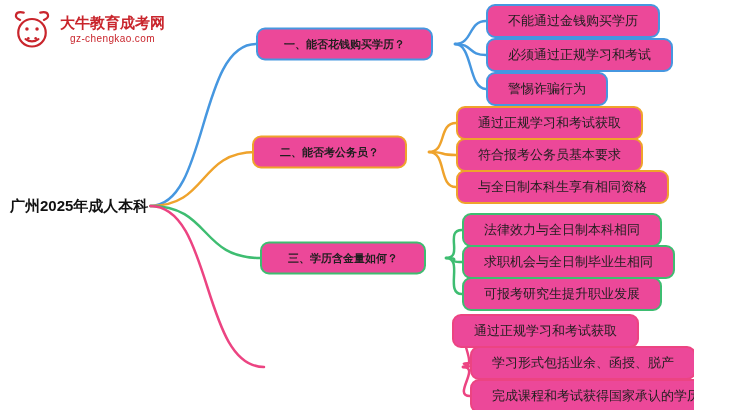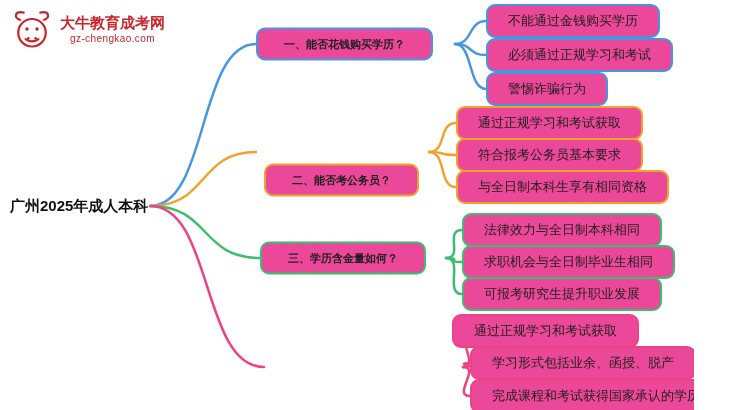--- a/index.html
+++ b/index.html
@@ -67,21 +67,21 @@
     </svg>
     <div class="logo-text">
       <span class="logo-title">大牛教育成考网</span>
       <span class="logo-sub">gz-chengkao.com</span>
     </div>
   </div>
 
   <div class="node root" style="left:8px; top:206px;">广州2025年成人本科</div>
 
   <div class="node branch" style="left: 256px; top: 44px; border-color: rgb(70, 151, 224);">一、能否花钱购买学历？</div>
-  <div class="node branch" style="left: 264px; top: 152px; border-color: rgb(239, 163, 44); margin-top: 28px;">二、能否考公务员？</div>
+  <div class="node branch" style="left: 252px; top: 152px; border-color: rgb(239, 163, 44);">二、能否考公务员？</div>
   <div class="node branch" style="left: 260px; top: 258px; border-color: rgb(62, 189, 113);">三、学历含金量如何？</div>
 
   <div class="node leaf" style="left: 486px; top: 21px; border-color: rgb(70, 151, 224);">不能通过金钱购买学历</div>
   <div class="node leaf" style="left: 486px; top: 55px; border-color: rgb(70, 151, 224);">必须通过正规学习和考试</div>
   <div class="node leaf" style="left: 486px; top: 89px; border-color: rgb(70, 151, 224);">警惕诈骗行为</div>
 
   <div class="node leaf" style="left: 456px; top: 123px; border-color: rgb(239, 163, 44);">通过正规学习和考试获取</div>
   <div class="node leaf" style="left: 456px; top: 155px; border-color: rgb(239, 163, 44);">符合报考公务员基本要求</div>
   <div class="node leaf" style="left: 456px; top: 187px; border-color: rgb(239, 163, 44);">与全日制本科生享有相同资格</div>
 

